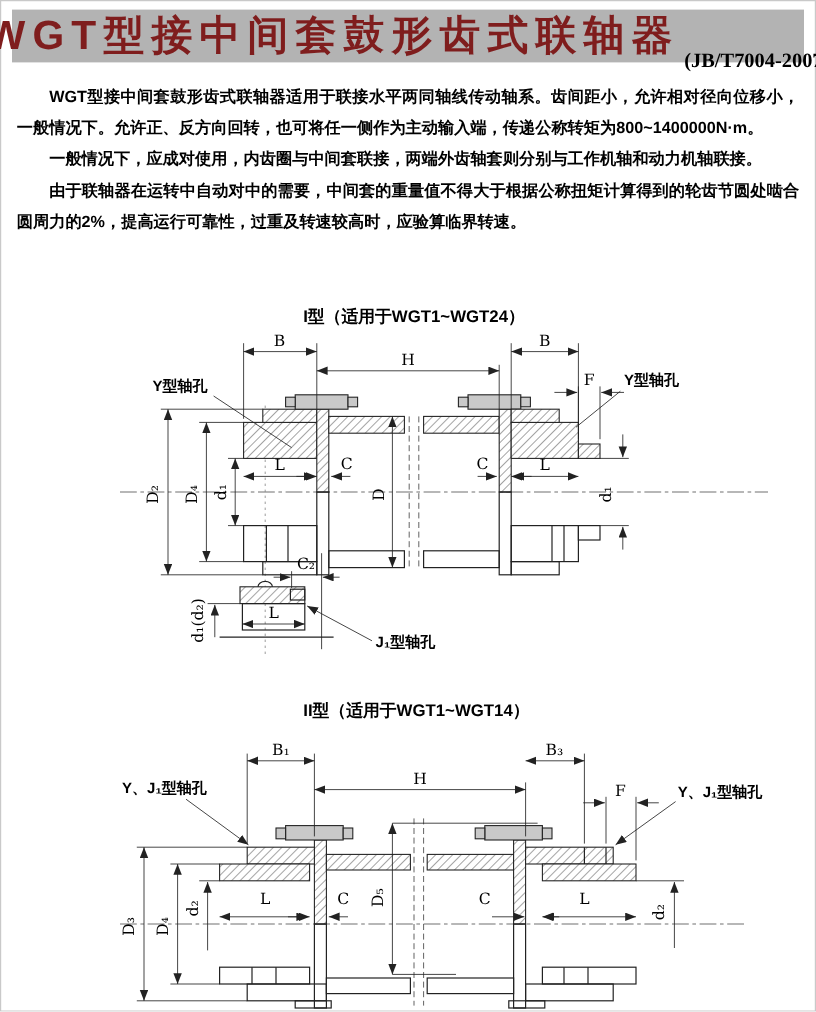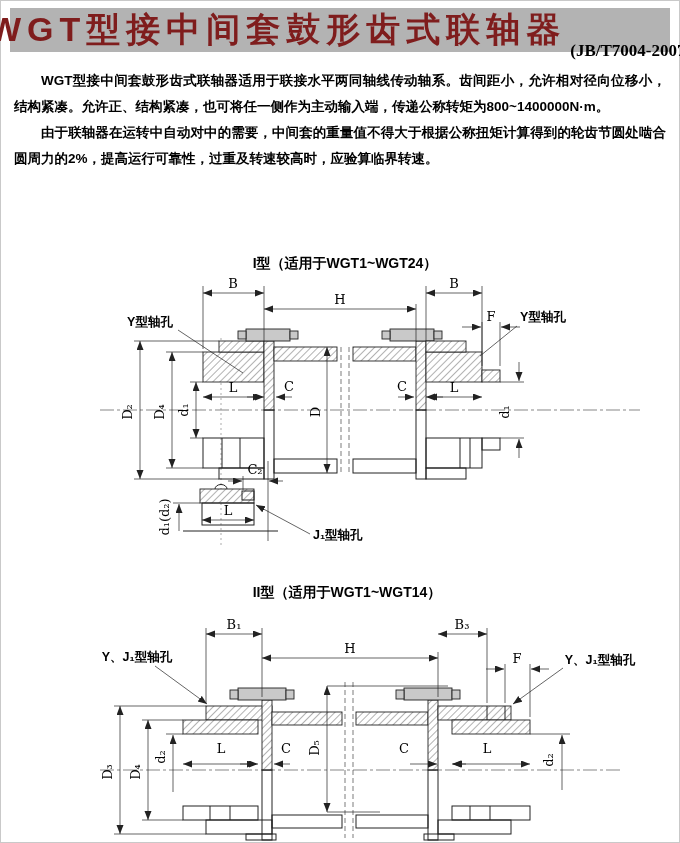--- a/index.html
+++ b/index.html
@@ -44,21 +44,22 @@
 <body>
 
 <div class="page">
 
   <div class="banner">
     <span class="cn">WGT型接中间套鼓形齿式联轴器</span>
     <span class="std">(JB/T7004-2007)</span>
   </div>
 
   <div class="paras">
-    <p>WGT型接中间套鼓形齿式联轴器适用于联接水平两同轴线传动轴系。齿间距小，允许相对径向位移小，结构紧凑。允许正、结构紧凑，也可将任一侧作为主动输入端，传递公称转矩为800~1400000N·m。</p>
+    <p>WGT型接中间套鼓形齿式联轴器适用于联接水平两同轴线传动轴系。齿间距小，允许相对径向位移小，一般情况下。允许正、反方向回转，也可将任一侧作为主动输入端，传递公称转矩为800~1400000N·m。</p>
+    <p>一般情况下，应成对使用，内齿圈与中间套联接，两端外齿轴套则分别与工作机轴和动力机轴联接。</p>
     <p>由于联轴器在运转中自动对中的需要，中间套的重量值不得大于根据公称扭矩计算得到的轮齿节圆处啮合圆周力的2%，提高运行可靠性，过重及转速较高时，应验算临界转速。</p>
   </div>
 
   <svg style="top:248px" width="680" height="330" viewBox="0 248 680 330">
     <defs>
       <pattern id="hatch1" patternUnits="userSpaceOnUse" width="5" height="5" patternTransform="rotate(45)">
         <rect width="5" height="5" fill="#ffffff"></rect>
         <line x1="0" y1="0" x2="0" y2="5" stroke="#555" stroke-width="0.9"></line>
       </pattern>
       <marker id="arw1" markerUnits="userSpaceOnUse" markerWidth="10" markerHeight="8" refX="9" refY="3.5" orient="auto-start-reverse">

